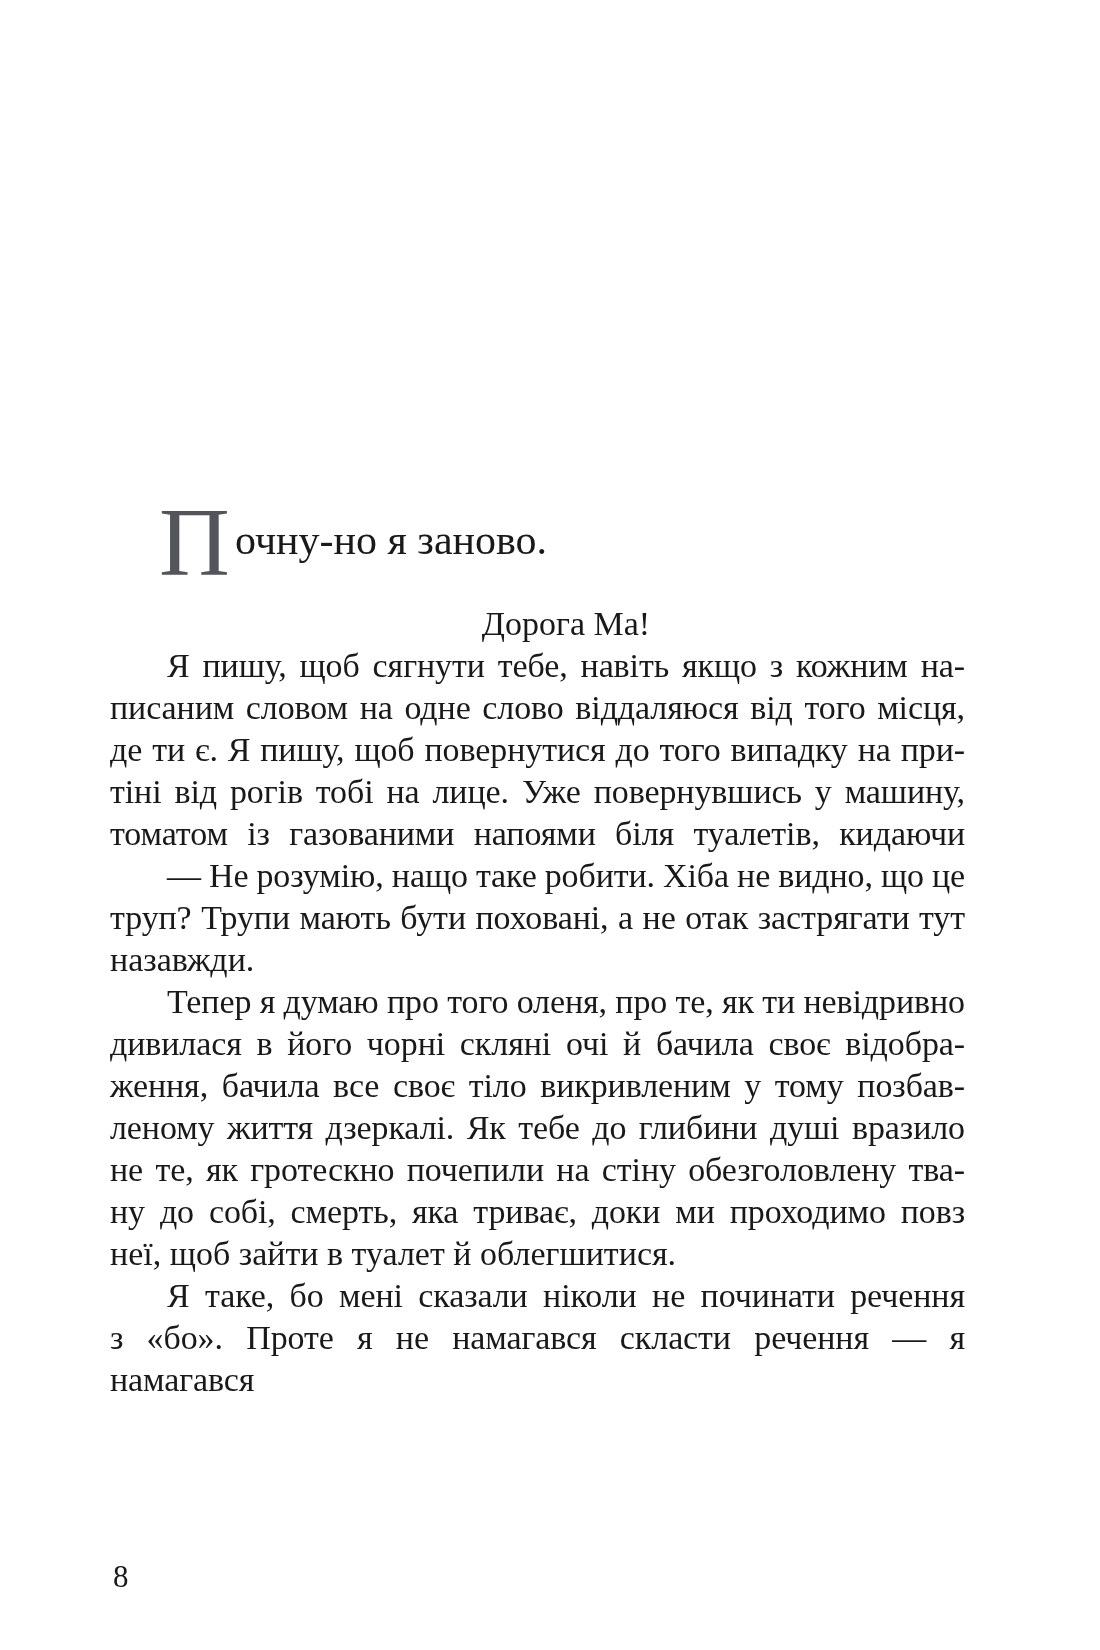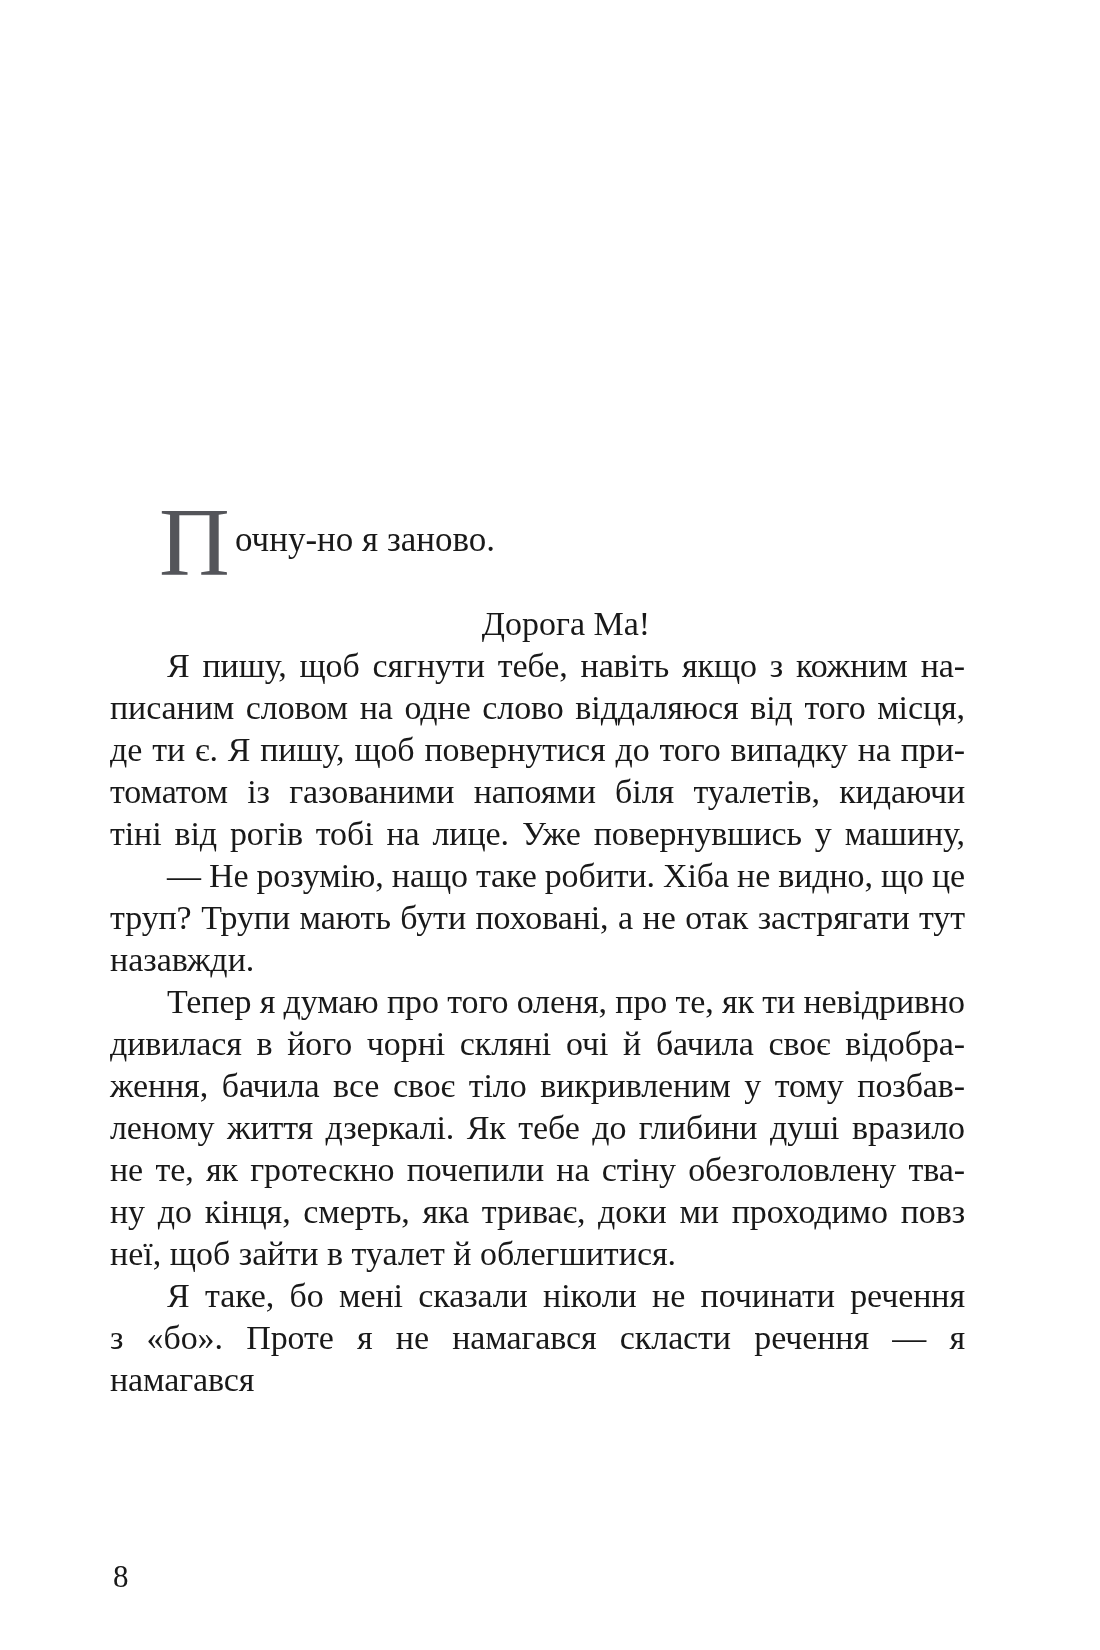--- a/index.html
+++ b/index.html
@@ -34,21 +34,21 @@
     top: 0;
     font-size: 98px;
     line-height: 98px;
     color: #54555a;
     font-weight: 400;
   }
   .opening-text {
     position: absolute;
     left: 125px;
     top: 26px;
-    font-size: 35px;
+    font-size: 42px;
     line-height: 42px;
     white-space: nowrap;
   }
   
   .body-text {
     position: absolute;
     left: 110px;
     top: 603px;
     width: 855px;
     font-size: 34px;
@@ -88,31 +88,31 @@
   <div class="opening">
     <span class="dropcap">П</span>
     <span class="opening-text">очну-но я заново.</span>
   </div>
 
   <div class="body-text">
     <div class="line l ind">Дорога Ма!</div>
     <div class="line j ind">Я пишу, щоб сягнути тебе, навіть якщо з кожним на-</div>
     <div class="line j">писаним словом на одне слово віддаляюся від того місця,</div>
     <div class="line j">де ти є. Я пишу, щоб повернутися до того випадку на при-</div>
+    <div class="line j">тіні від рогів тобі на лице. Уже повернувшись у машину,</div>
     <div class="line j">томатом із газованими напоями біля туалетів, кидаючи</div>
-    <div class="line j">тіні від рогів тобі на лице. Уже повернувшись у машину,</div>
     <div class="line j ind">— Не розумію, нащо таке робити. Хіба не видно, що це</div>
     <div class="line j">труп? Трупи мають бути поховані, а не отак застрягати тут</div>
     <div class="line l">назавжди.</div>
     <div class="line j ind">Тепер я думаю про того оленя, про те, як ти невідривно</div>
     <div class="line j">дивилася в його чорні скляні очі й бачила своє відобра-</div>
     <div class="line j">ження, бачила все своє тіло викривленим у тому позбав-</div>
     <div class="line j">леному життя дзеркалі. Як тебе до глибини душі вразило</div>
     <div class="line j">не те, як гротескно почепили на стіну обезголовлену тва-</div>
-    <div class="line j">ну до кінця, смерть, яка триває, доки ми проходимо повз</div>
+    <div class="line j">ну до собі, смерть, яка триває, доки ми проходимо повз</div>
     <div class="line l">неї, щоб зайти в туалет й облегшитися.</div>
     <div class="line j ind">Я таке, бо мені сказали ніколи не починати речення</div>
     <div class="line j">з «бо». Проте я не намагався скласти речення — я намагався</div>
   </div>
 
   <div class="page-number">8</div>
 
 </div>
 
 </body></html>

